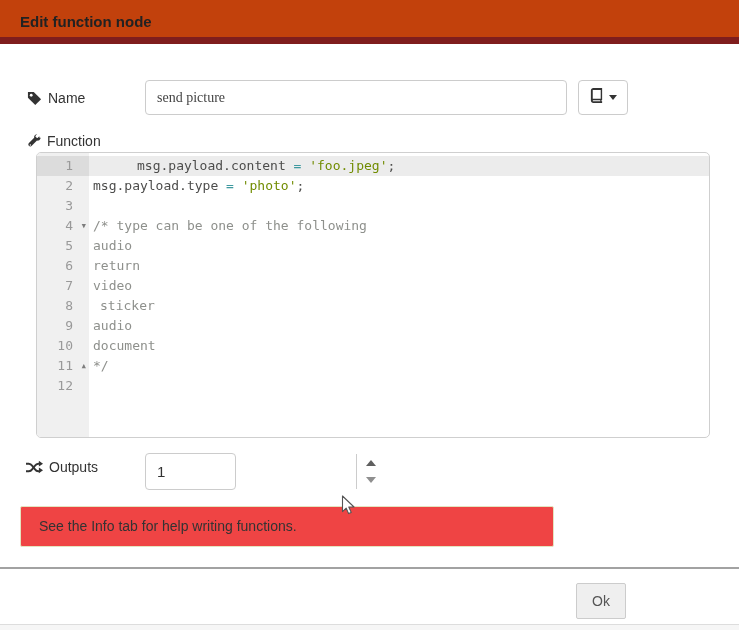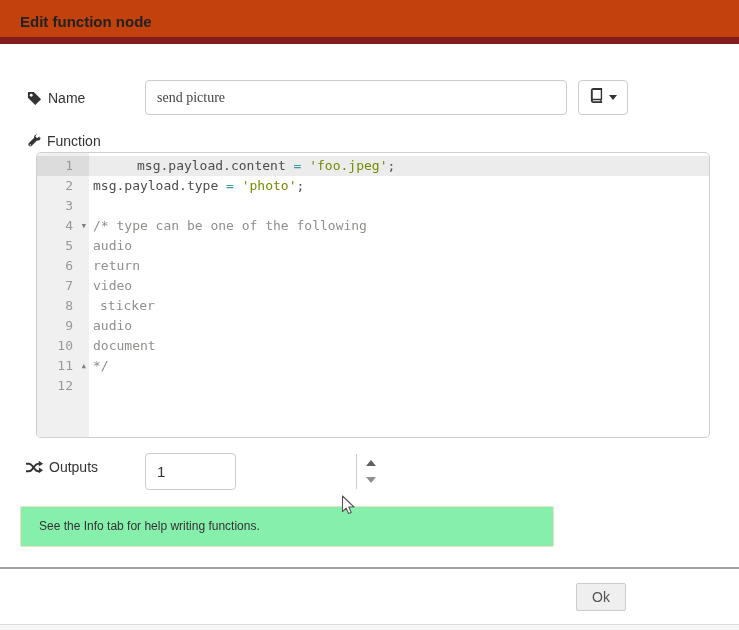--- a/index.html
+++ b/index.html
@@ -94,31 +94,31 @@
     border-right:5px solid transparent; border-bottom:6px solid #5f5f5f;
   }
   .arrow-down {
     width:0; height:0; border-left:5px solid transparent;
     border-right:5px solid transparent; border-top:6px solid #8f8f8f;
   }
 
   
   .tip-box {
     position:absolute; left:20px; top:506px; width:534px; height:41px;
-    background:#86efac; border:1px solid #e4e4c0; border-radius:2px;
-    line-height:39px; padding-left:18px; font-size:12px; color:#333;
+    background:#ef4444; border:1px solid #e4e4c0; border-radius:2px;
+    line-height:39px; padding-left:18px; font-size:14px; color:#333;
   }
 
   
   .footer-divider {
     position:absolute; left:0; top:567px; width:739px; height:2px;
     background:#a2a2a2;
   }
   .btn {
-    position:absolute; top:583px; height:28px;
+    position:absolute; top:583px; height:36px;
     border:1px solid #ccc; border-radius:2px; background:#efefef;
     font-family:"Liberation Sans", sans-serif;
     font-size:14px; color:#555; cursor:pointer;
   }
   .btn-ok { left:576px; width:50px; }
   .btn-cancel { left:634px; width:77px; }
   .bottom-strip {
     position:absolute; left:0; top:624px; width:739px; height:6px;
     background:#f6f6f6; border-top:1px solid #ddd;
   }

